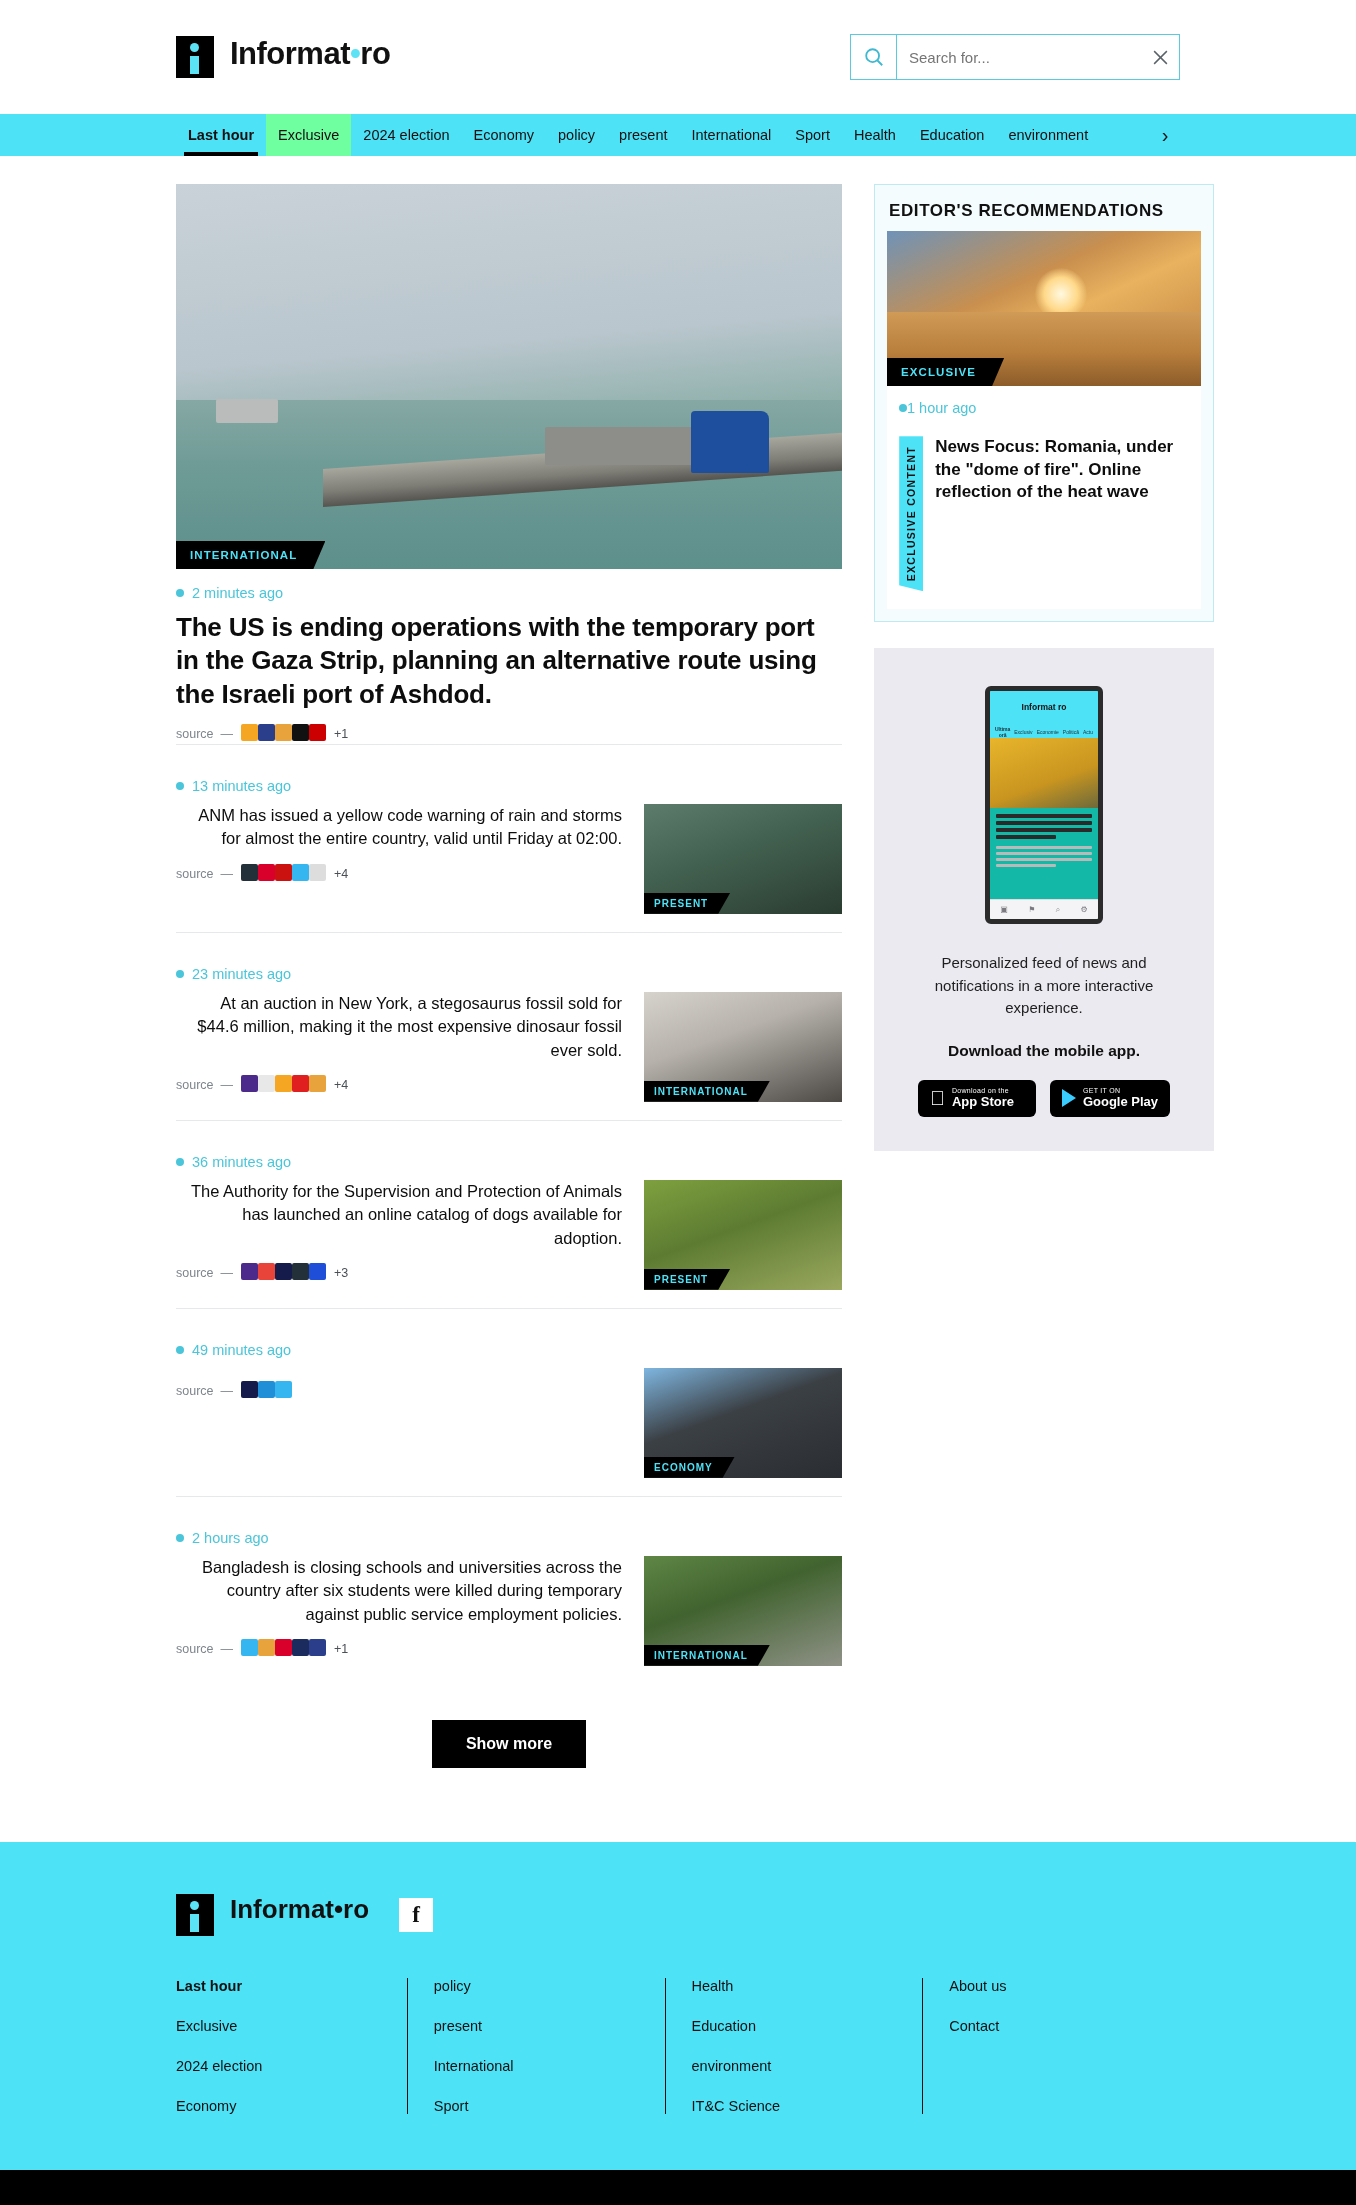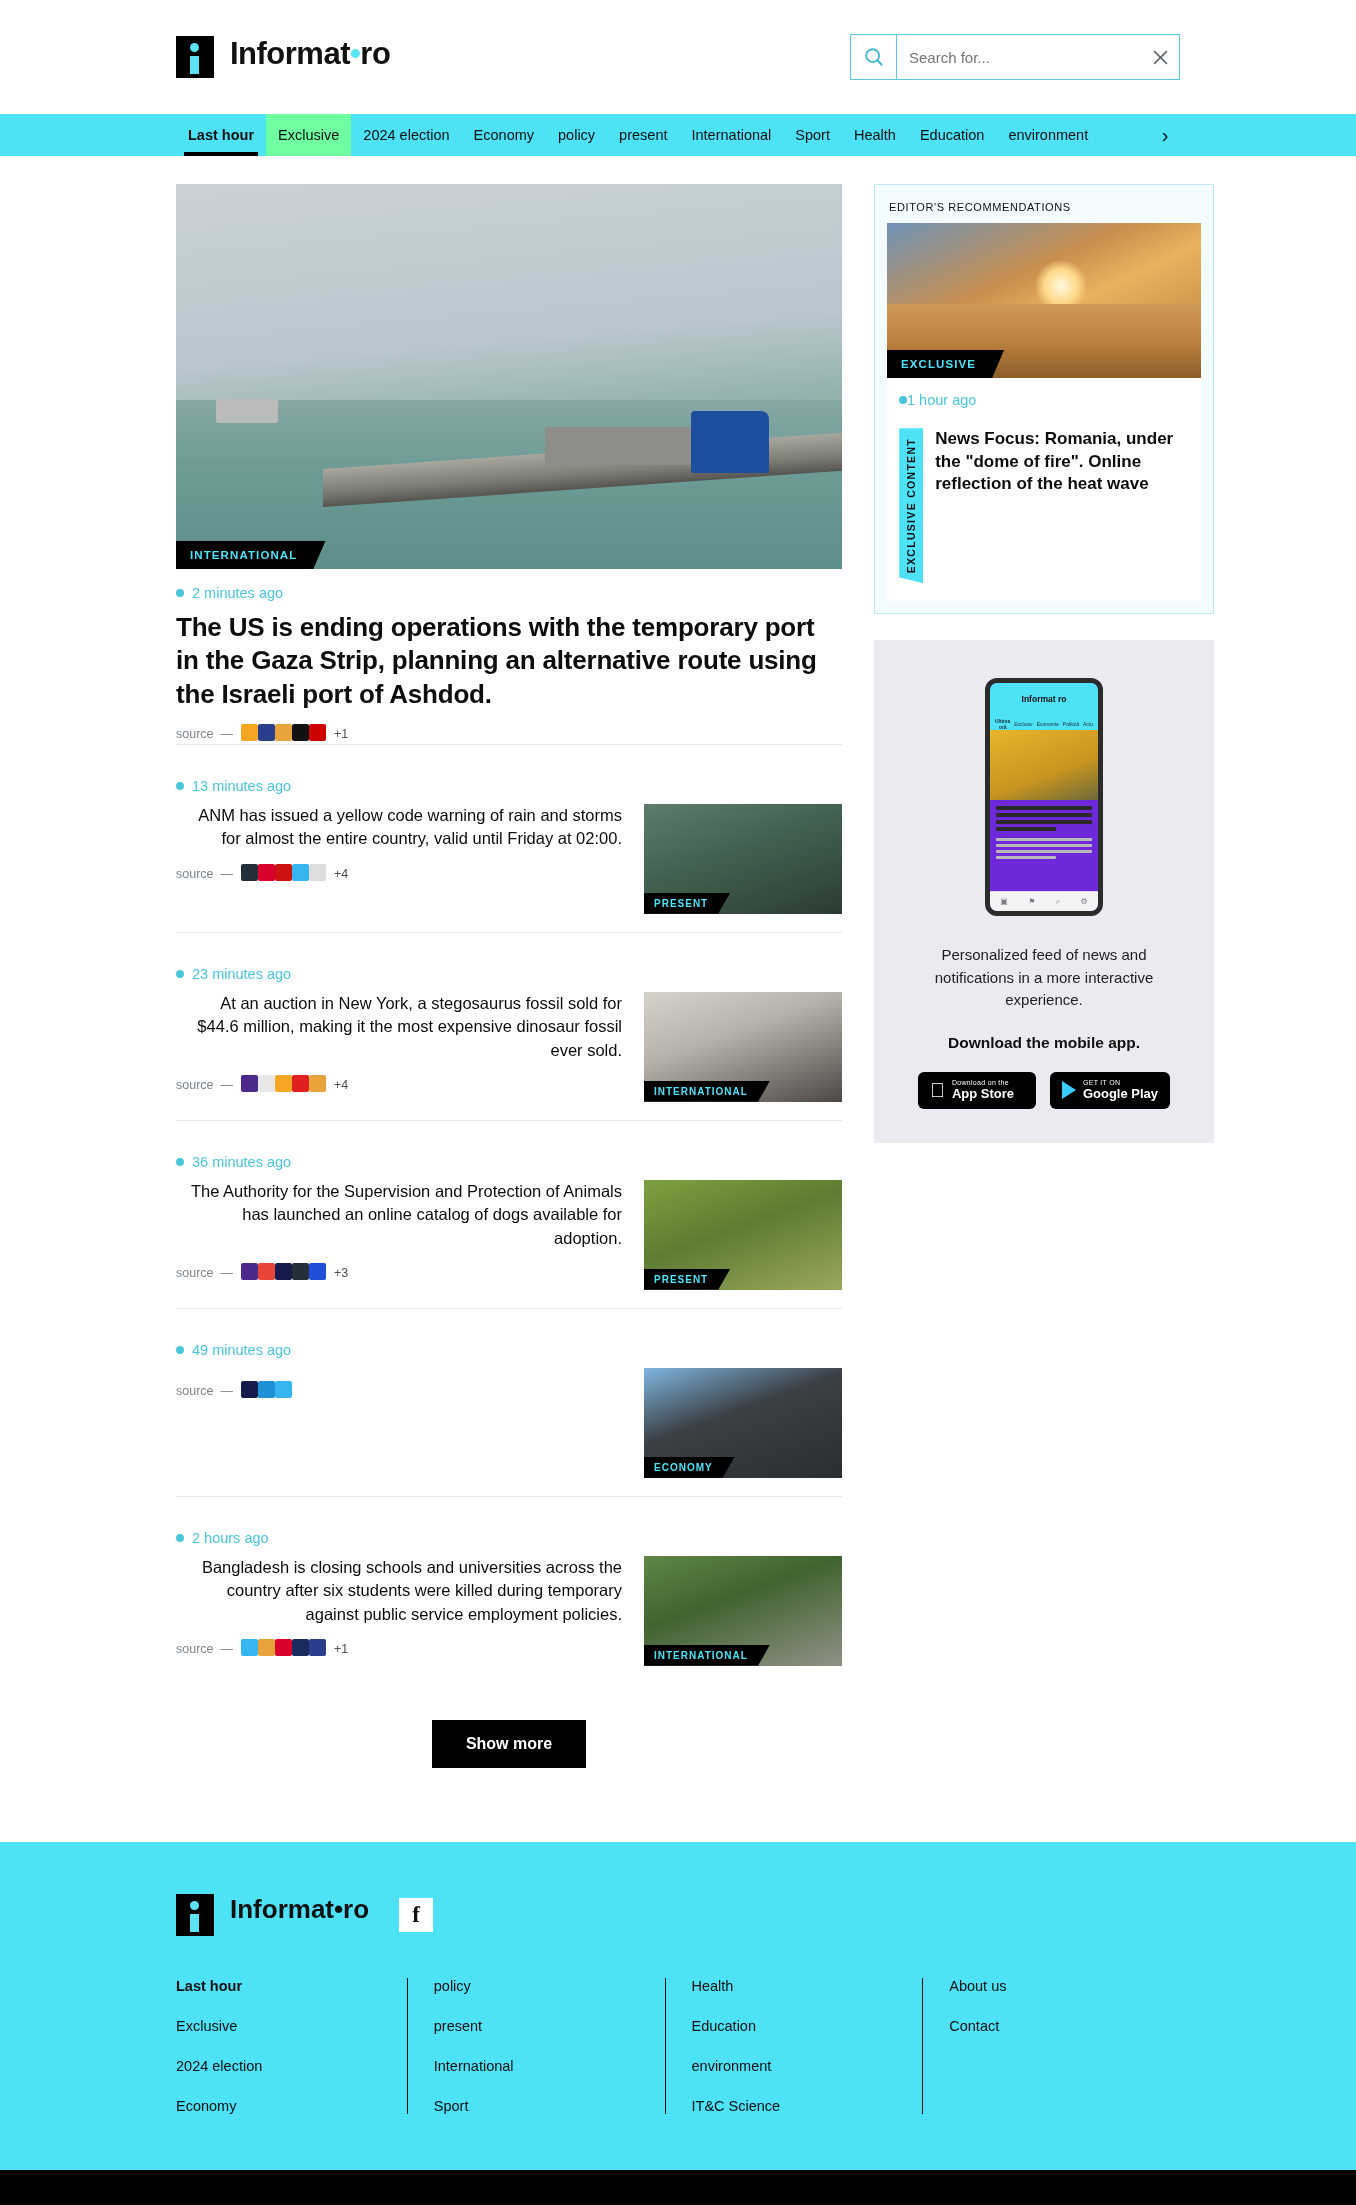--- a/index.html
+++ b/index.html
@@ -181,21 +181,21 @@
     padding: 15px 34px; cursor: pointer;
     font-family: "Liberation Sans", sans-serif;
   }
 
   
   .editors-card {
     border: 1.5px solid #BDEAF3; background: #F4FCFE;
     padding: 12px; width: 340px;
   }
   .editors-title {
-    font-size: 11px; font-weight: normal; letter-spacing: 0.6px;
+    font-size: 17px; font-weight: bold; letter-spacing: 0.6px;
     color: #111; padding: 4px 2px 10px 2px;
   }
   .ed-img {
     width: 100%; height: 155px; position: relative; overflow: hidden;
     background: linear-gradient(155deg,#6f93b8 0%,#c98f4e 38%,#e8b25f 55%,#b97a3c 100%);
   }
   .ed-img .sunburst {
     position: absolute; left: 47%; top: 24%; width: 52px; height: 52px;
     border-radius: 50%; background: radial-gradient(circle,#fff9e0 0%,#ffd98a 45%,rgba(255,200,110,0) 72%);
   }
@@ -216,21 +216,21 @@
   }
   .ed-title { font-size: 17px; font-weight: bold; line-height: 1.33; color: #0d0d0d; }
 
   
   .app-card {
     margin-top: 26px; background: #EBEAF0; width: 340px;
     padding: 38px 26px 34px 26px; text-align: center;
   }
   .phone {
     width: 118px; height: 238px; margin: 0 auto 28px auto;
-    border: 5px solid #2b2b2b; border-radius: 12px; background: #6d28d9;
+    border: 5px solid #2b2b2b; border-radius: 6px; background: #14b8a6;
     position: relative; overflow: hidden;
   }
   .phone .p-top { height: 34px; background: #4EE2F7; position: relative; }
   .phone .p-logo {
     position: absolute; left: 0; right: 0; top: 11px;
     font-size: 8.5px; font-weight: bold; color: #111;
   }
   .phone .p-tabs {
     height: 13px; background: #4EE2F7; display: flex; gap: 4px;
     padding: 0 5px; font-size: 5px; color: #18323a; align-items: center;

